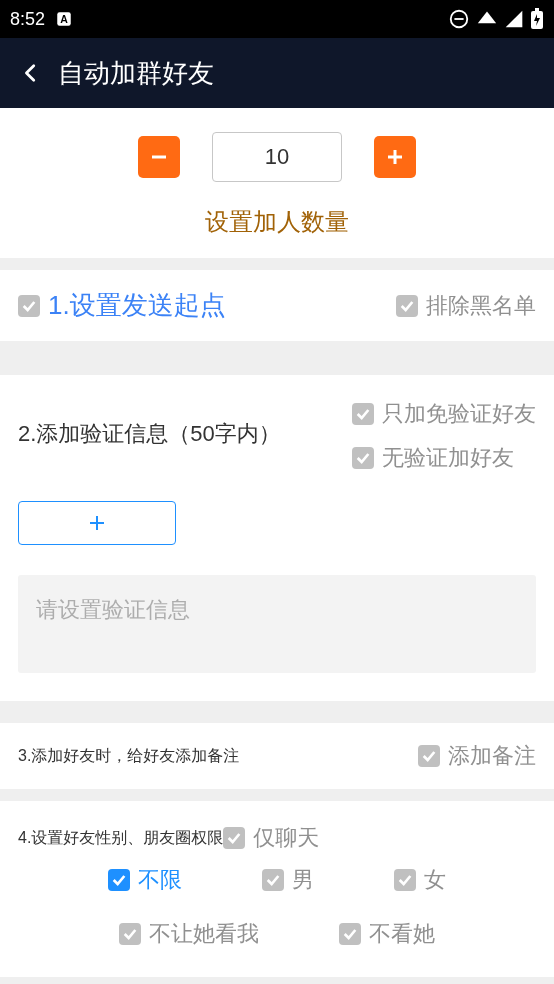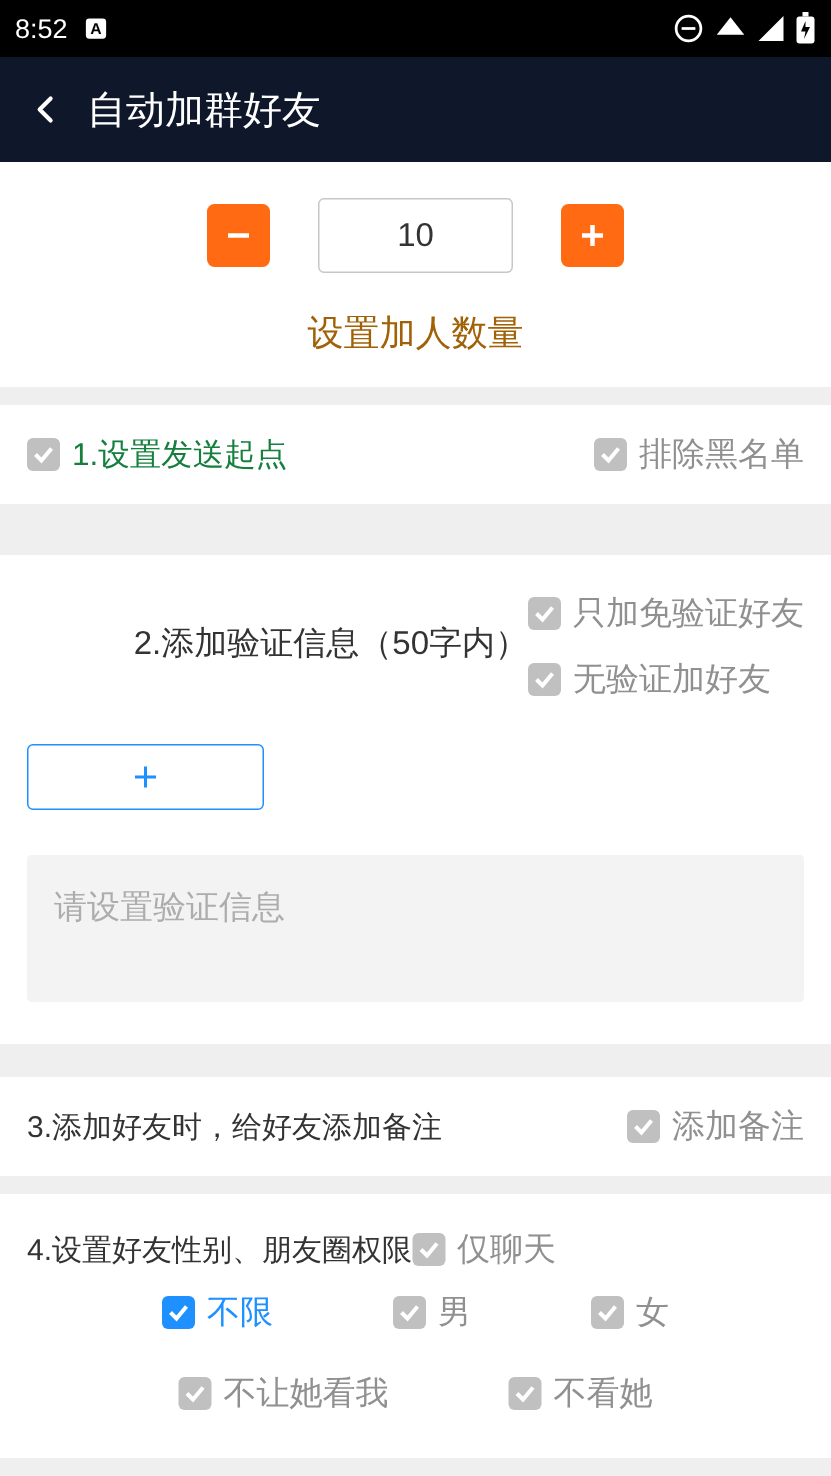--- a/index.html
+++ b/index.html
@@ -62,22 +62,22 @@
     color:#333;
   }
   .counter-label { font-size: 24px; color:#a16207; }
 
   .row {
     background:#fff;
     padding: 18px 18px;
     display:flex;
     align-items:center;
   }
-  .row-title { font-size: 21px; color:#15803d; }
-  .row-title-dark { font-size: 20px; color:#333; }
+  .row-title { font-size: 26px; color:#3b82f6; }
+  .row-title-dark { font-size: 16px; color:#333; }
   .row .spacer { flex:1; }
 
   .check {
     display:flex; align-items:center; gap:8px;
     font-size: 22px; color:#909090;
   }
   .check.active { color:#1e90ff; }
   .checkbox {
     width: 22px; height: 22px;
     border-radius: 4px;
@@ -85,21 +85,21 @@
     display:flex; align-items:center; justify-content:center;
     flex-shrink: 0;
   }
   .checkbox svg { width: 16px; height:16px; }
   .checkbox.blue { background:#1e90ff; }
 
   .section2 {
     background:#fff;
     padding: 24px 18px 28px;
   }
-  .sec2-top { display:flex; align-items:flex-start;text-align:right; }
+  .sec2-top { display:flex; align-items:flex-start; }
   .sec2-title { font-size:22px; color:#333; flex:1; padding-top: 20px;}
   .sec2-checks { display:flex; flex-direction:column; gap:14px; }
   .add-btn {
     width: 158px; height: 44px;
     border: 1.5px solid #1e90ff;
     border-radius: 4px;
     display:flex; align-items:center; justify-content:center;
     margin-top: 28px;
   }
   .textarea {

